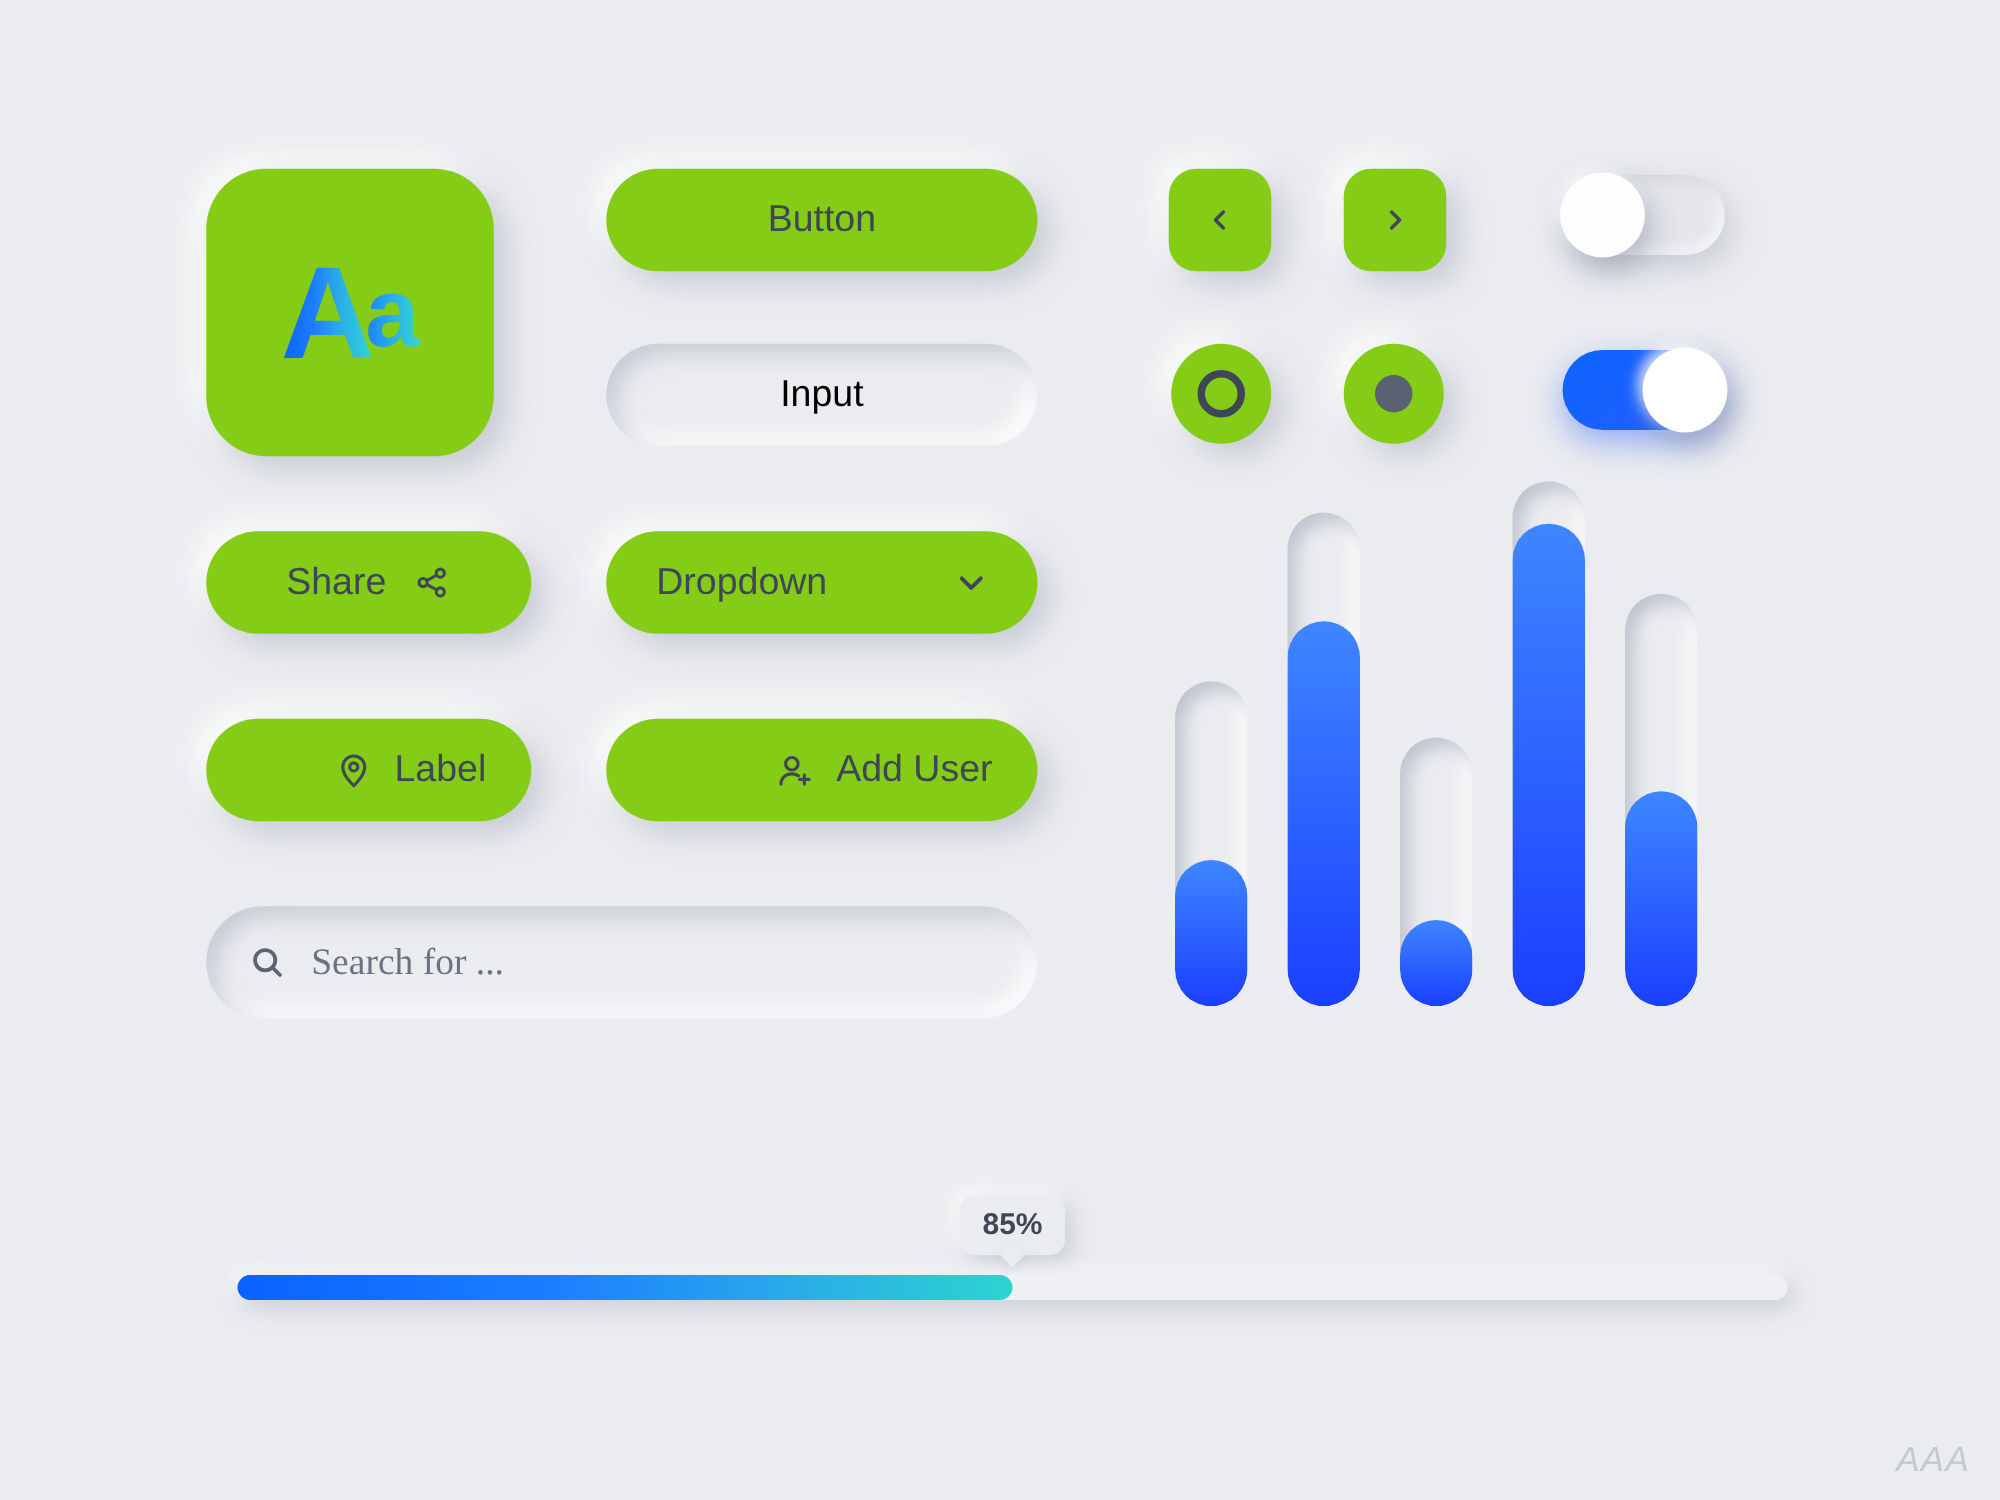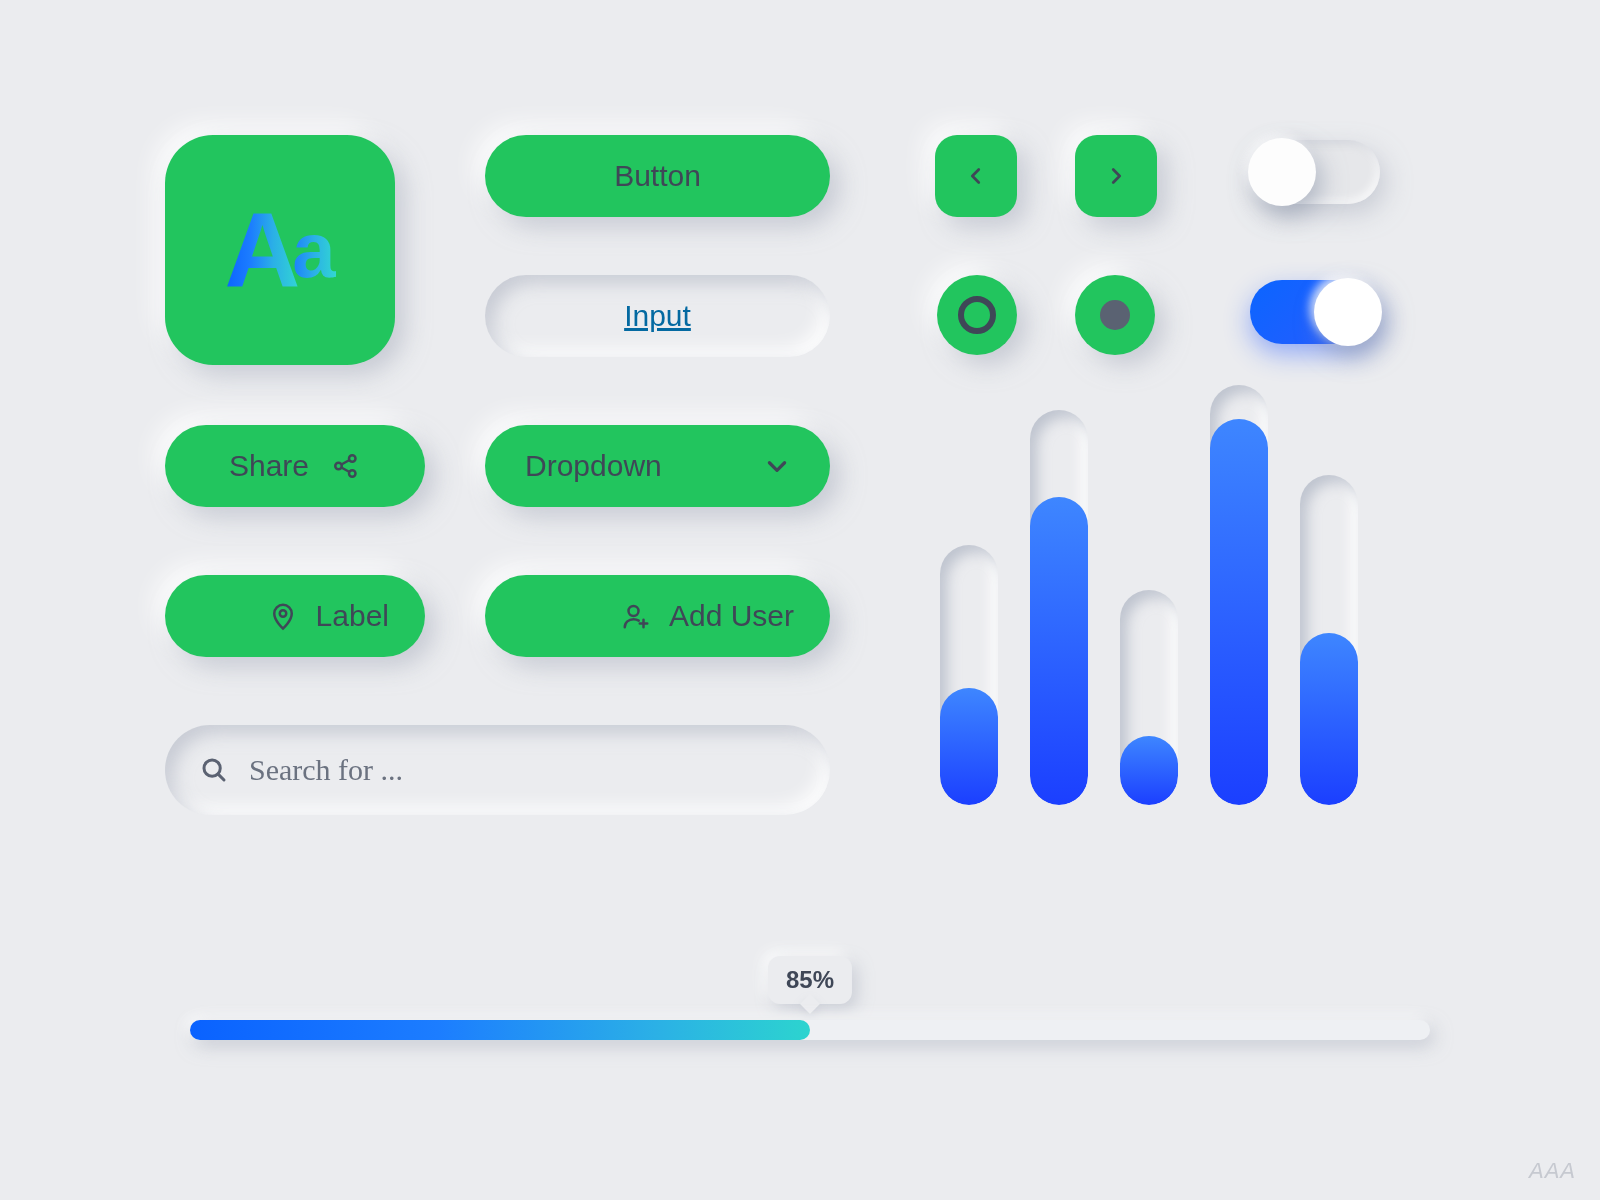--- a/index.html
+++ b/index.html
@@ -11,21 +11,21 @@
     color: #4a5262;
     overflow: hidden;
     position: relative;
   }
   .canvas {
     position: relative;
     width: 100%;
     height: 100%;
   }
   .neu-out {
-    background: #22c55e;
+    background: #84cc16;
     box-shadow: 10px 10px 24px rgba(170,175,190,0.55), -10px -10px 24px rgba(255,255,255,0.9);
   }
   .neu-in {
     background: #ebecef;
     box-shadow: inset 8px 8px 18px rgba(170,175,190,0.55), inset -8px -8px 18px rgba(255,255,255,0.95);
   }
   .tile {
     position: absolute;
     left: 165px; top: 135px;
     width: 230px; height: 230px;
@@ -127,40 +127,40 @@
     font-size:24px; font-weight:600; color:#3f4757;
     box-shadow: 5px 6px 16px rgba(170,175,190,0.5), -5px -5px 14px rgba(255,255,255,0.9);
   }
   .tooltip::after{
     content:""; position:absolute; left:50%; transform:translateX(-50%) rotate(45deg);
     bottom:-7px; width:14px; height:14px; background:#ebecef;
     box-shadow: 4px 4px 10px rgba(170,175,190,0.35);
   }
   .watermark {
     position:absolute; right:24px; bottom:16px;
-    font-size:22px; color:#c6c9d0; font-style:italic; letter-spacing:1px;
+    font-size:28px; color:#c6c9d0; font-style:italic; letter-spacing:1px;
   }
   svg { display:block; }
 </style>
 </head>
 <body>
 
 <div class="canvas">
 
   <div class="tile neu-out">
     <span class="aa-big">A</span>
     <span class="aa-small">a</span>
   </div>
 
   <div class="btn-pill neu-out" style="left:485px; top:135px; width:345px;">
     <span>Button</span>
   </div>
 
   <div class="btn-pill neu-in" style="left:485px; top:275px; width:345px;">
-    <span style="color:#0369a1;text-decoration:underline;">Input</span>
+    <span style="color:#000000;">Input</span>
   </div>
 
   <div class="chip neu-out" style="left:935px; top:135px;">
     <svg width="22" height="22" viewBox="0 0 24 24">
         <path d="M15 5l-7 7 7 7" fill="none" stroke="#3f4757" stroke-width="3" stroke-linecap="round" stroke-linejoin="round"></path>
       </svg>
   </div>
   <div class="chip neu-out" style="left:1075px; top:135px;">
     <svg width="22" height="22" viewBox="0 0 24 24">
         <path d="M9 5l7 7-7 7" fill="none" stroke="#3f4757" stroke-width="3" stroke-linecap="round" stroke-linejoin="round"></path>

